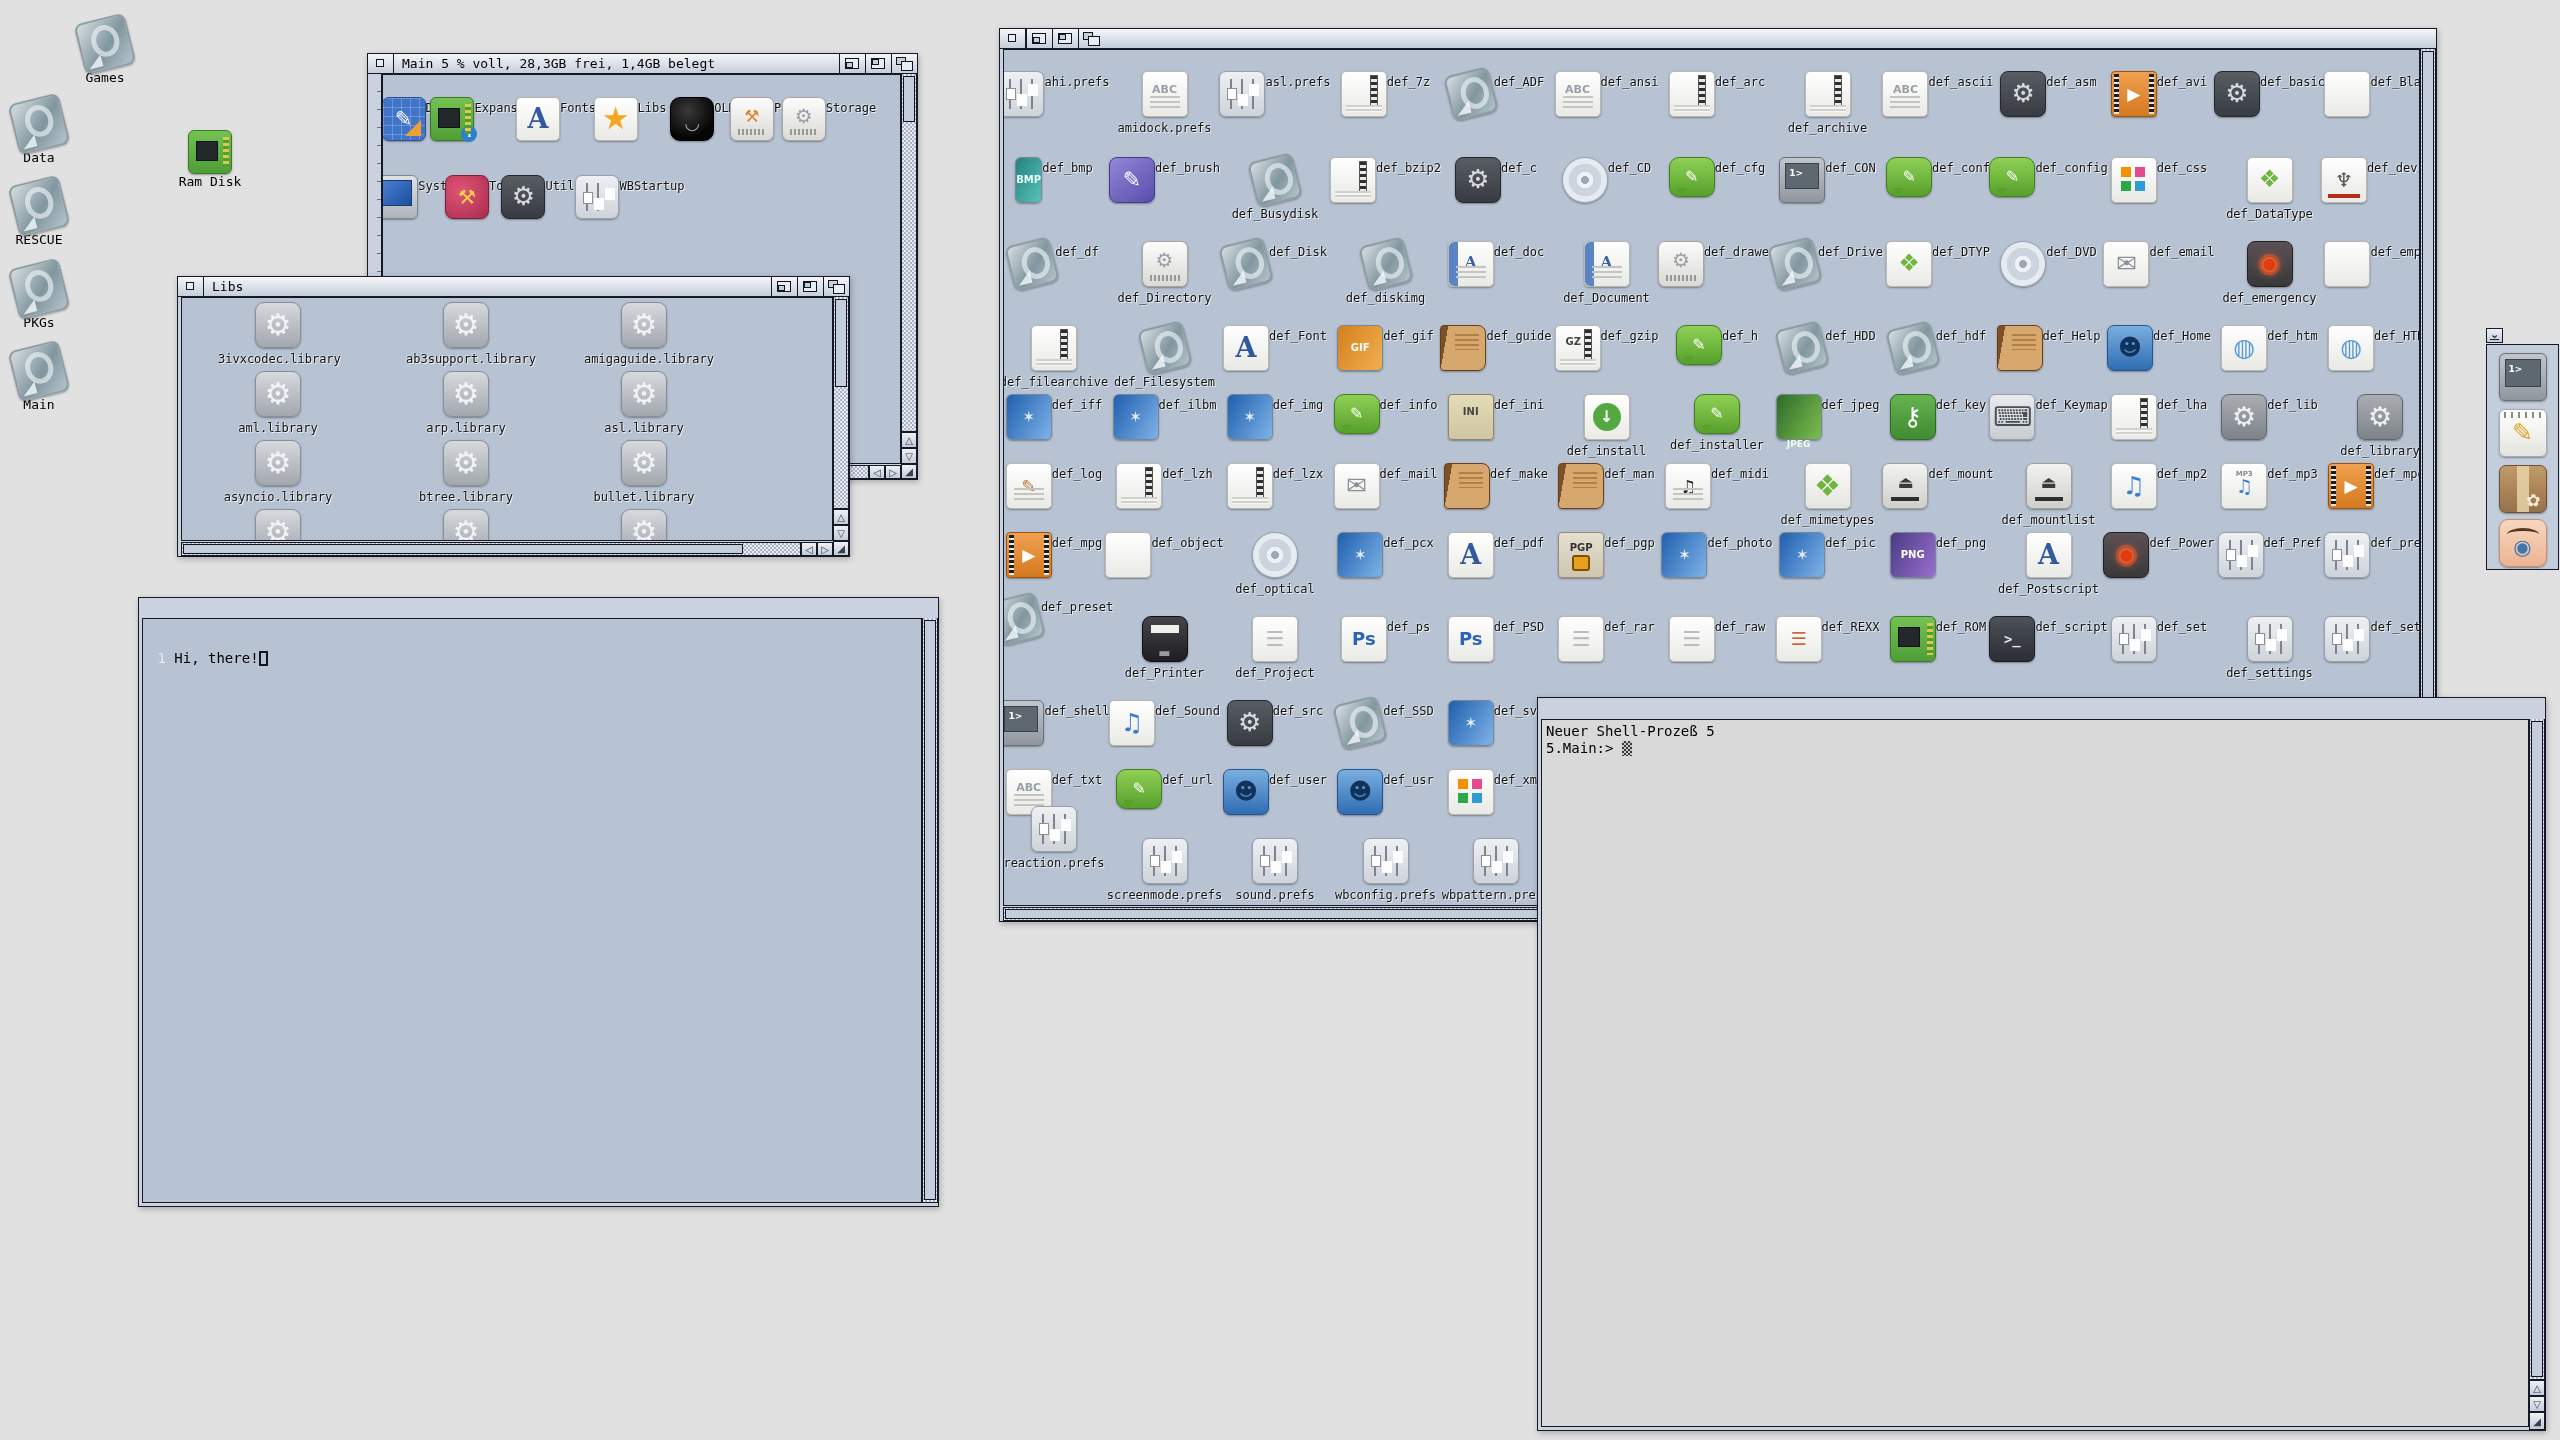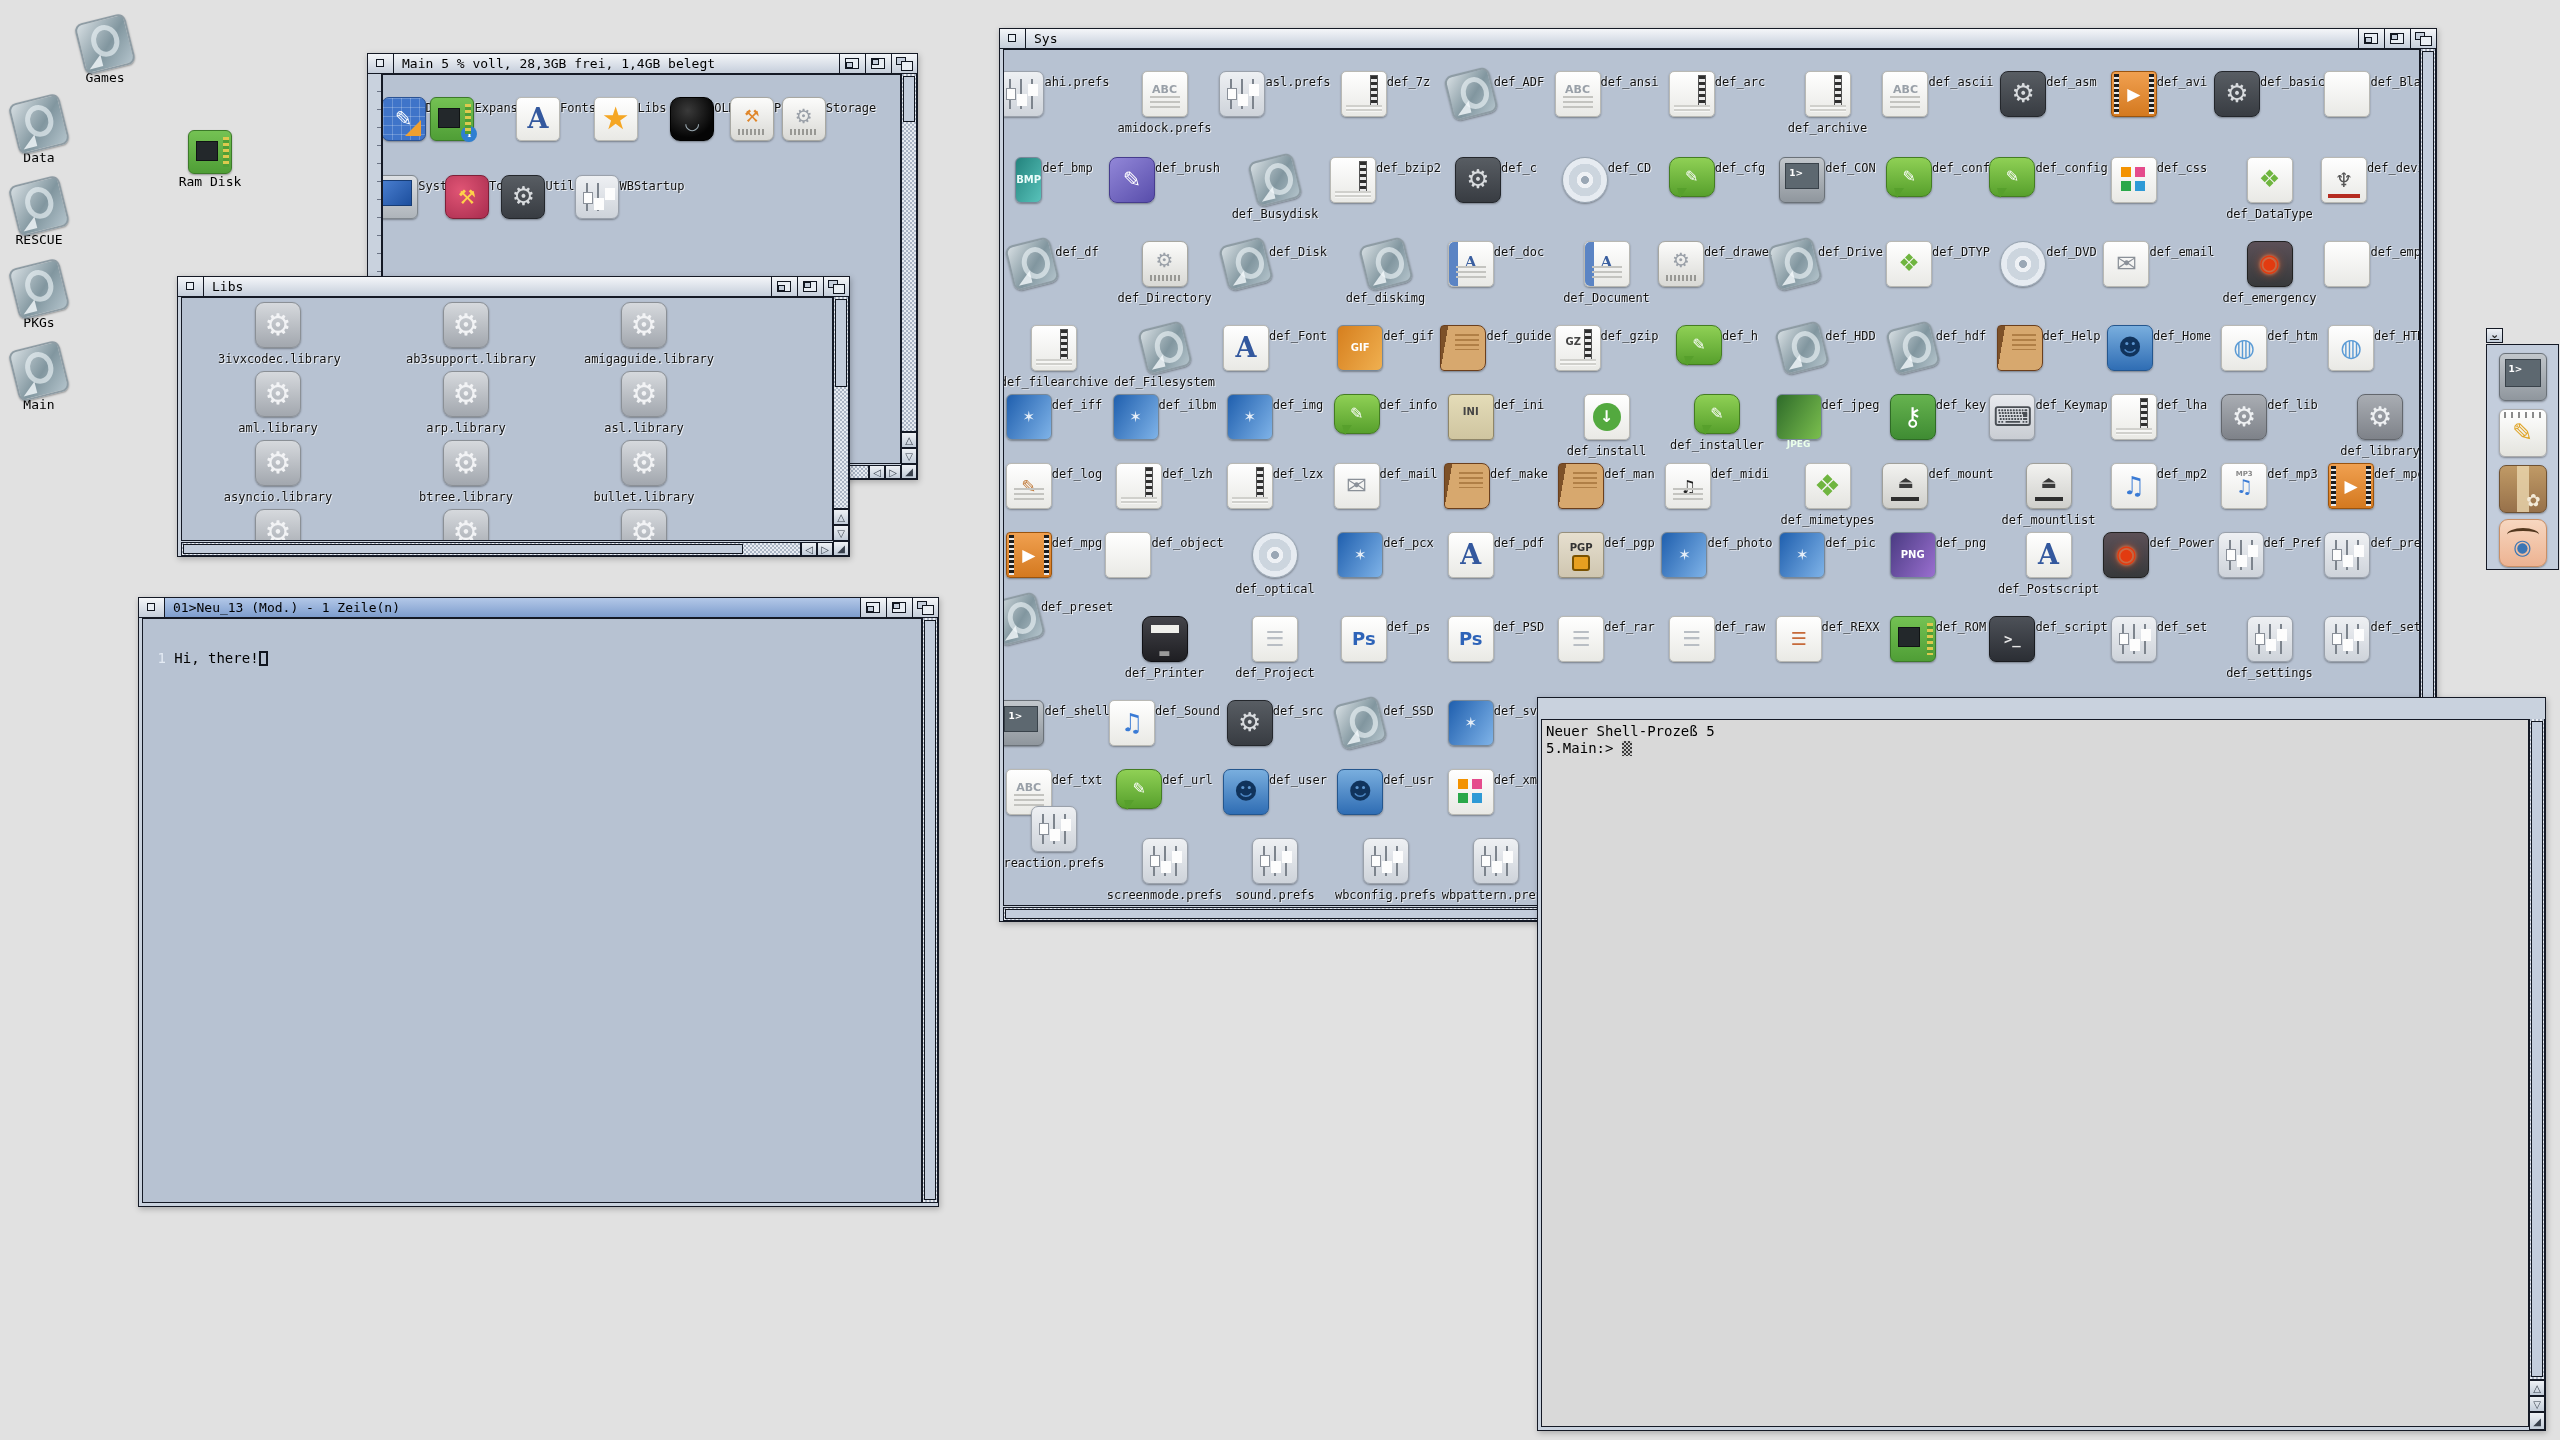--- a/index.html
+++ b/index.html
@@ -274,21 +274,20 @@
   <div class="sbtn" style="right:32px;bottom:0;width:16px;height:14px;line-height:13px;">◁</div>
   <div class="sbtn" style="right:16px;bottom:0;width:16px;height:14px;line-height:13px;">▷</div>
   <div class="sbtn" style="right:0;bottom:0;width:16px;height:15px;line-height:14px;">◢</div>
 </div>
 
 <div class="win" style="left:999px;top:28px;width:1438px;height:894px;">
   <div class="tbar">
     <div class="g g-close first">
         <i></i>
       </div>
-    <div class="ttext">Sys</div>
     <div class="g g-icf">
         <i></i>
       </div>
     <div class="g g-zoom">
         <i></i>
       </div>
     <div class="g g-depth">
         <i></i>
       </div>
   </div>
@@ -422,35 +421,20 @@
   <div class="sbtn" style="right:0;bottom:15px;width:16px;height:16px;line-height:15px;">▽</div>
   <div class="hsb" style="left:3px;right:48px;bottom:0;">
     <div class="thumb" style="left:1px;right:4px;"></div>
   </div>
   <div class="sbtn" style="right:32px;bottom:0;width:16px;height:14px;line-height:13px;">◁</div>
   <div class="sbtn" style="right:16px;bottom:0;width:16px;height:14px;line-height:13px;">▷</div>
   <div class="sbtn" style="right:0;bottom:0;width:16px;height:15px;line-height:14px;">◢</div>
 </div>
 
 <div class="win" style="left:138px;top:597px;width:801px;height:610px;">
-  <div class="tbar active">
-    <div class="g g-close first">
-        <i></i>
-      </div>
-    <div class="ttext">01&gt;Neu_13 (Mod.) - 1 Zeile(n)</div>
-    <div class="g g-icf">
-        <i></i>
-      </div>
-    <div class="g g-zoom">
-        <i></i>
-      </div>
-    <div class="g g-depth">
-        <i></i>
-      </div>
-  </div>
   <div class="content" style="left:3px;top:20px;right:16px;bottom:3px;">
     <div class="edline"><span class="ln"> 1 </span><span>Hi, there!</span><span class="cursorbox"></span></div>
   </div>
   <div class="vsb" style="right:0;top:20px;bottom:3px;">
     <div class="thumb" style="top:2px;bottom:2px;"></div>
   </div>
 </div>
 
 <div class="win" style="left:1537px;top:697px;width:1009px;height:734px;">
   <div class="content shellbg" style="left:3px;top:21px;right:16px;bottom:3px;">

